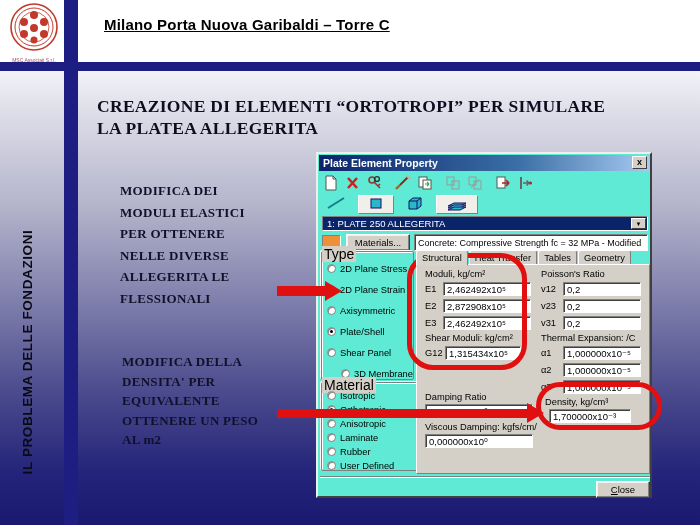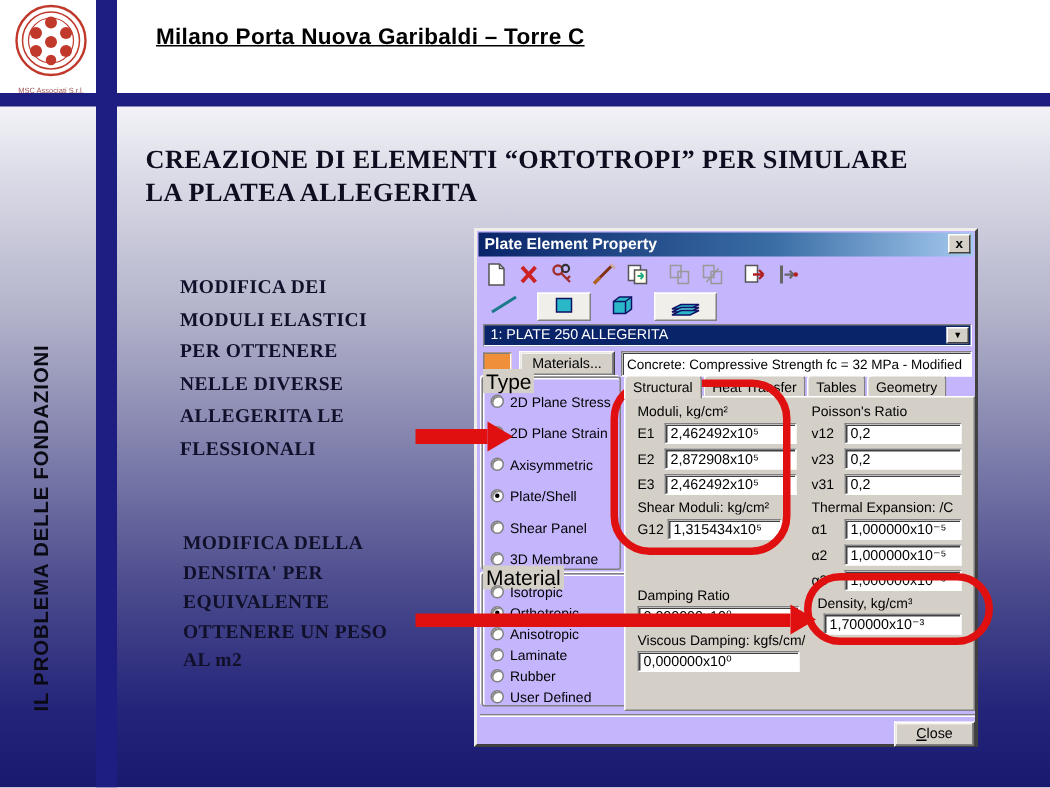--- a/index.html
+++ b/index.html
@@ -24,21 +24,21 @@
   .note { font-family:"Liberation Serif","DejaVu Serif",serif; font-weight:bold; color:#10102a; }
   .note1 { left:120px; top:180px; font-size:13px; line-height:21.5px; letter-spacing:0.3px; }
   .note2 { left:122px; top:352px; font-size:13px; line-height:19.5px; letter-spacing:0.3px; }
 
   
   .red-shaft { background:#e01010; }
   .red-head { width:0; height:0; border-top:10px solid transparent; border-bottom:10px solid transparent; border-left:17px solid #e01010; }
   .red-ellipse { border:5px solid #e01010; border-radius:26px; background:transparent; }
 
   
-  .dialog { left:316px; top:152px; width:336px; height:346px; background:#c4b5fd;
+  .dialog { left:316px; top:152px; width:336px; height:346px; background:#5eead4;
     border:2px solid; border-color:#f0eee8 #404040 #404040 #f0eee8; font-size:10px; color:#000; }
   .titlebar { left:1px; top:1px; width:330px; height:16px;
     background:linear-gradient(90deg,#0a246a,#3a6ea5 60%,#a6caf0); color:#fff;
     font-size:10.5px; font-weight:bold; line-height:16px; padding-left:4px; }
   .tb-x { right:3px; top:2px; width:15px; height:13px; background:#d4d0c8;
     border:1px solid; border-color:#fff #404040 #404040 #fff; font-size:9px; font-weight:bold;
     line-height:11px; text-align:center; color:#000; }
   .toolbar-icon { width:20px; height:18px; top:21px; }
   .tb2-btn { top:41px; height:19px; text-align:center; }
   .latched { background:#f0efe9; border:1px solid; border-color:#fff #808080 #808080 #fff; }
@@ -225,21 +225,21 @@
   <div class="abs btn mat-btn">Materials...</div>
   <div class="abs field mat-field">Concrete: Compressive Strength fc = 32 MPa - Modified</div>
 
   <div class="abs groupbox" style="left:3px; top:97px; width:93px; height:129px;">
     <span class="gb-label">Type</span>
     <div class="radio-row" style="top:11px;"><span class="radio"></span><span class="radio-lbl">2D Plane Stress</span></div>
     <div class="radio-row" style="top:32px;"><span class="radio"></span><span class="radio-lbl">2D Plane Strain</span></div>
     <div class="radio-row" style="top:53px;"><span class="radio"></span><span class="radio-lbl">Axisymmetric</span></div>
     <div class="radio-row" style="top:74px;"><span class="radio sel"></span><span class="radio-lbl">Plate/Shell</span></div>
     <div class="radio-row" style="top:95px;"><span class="radio"></span><span class="radio-lbl">Shear Panel</span></div>
-    <div class="radio-row" style="top:116px;"><span class="radio"></span><span class="radio-lbl">3D Membrane</span></div>
+    <div class="radio-row" style="top:116px;margin-left:14px;"><span class="radio"></span><span class="radio-lbl">3D Membrane</span></div>
   </div>
 
   <div class="abs groupbox" style="left:3px; top:228px; width:105px; height:89px;">
     <span class="gb-label">Material</span>
     <div class="radio-row" style="top:7px;"><span class="radio"></span><span class="radio-lbl">Isotropic</span></div>
     <div class="radio-row" style="top:21px;"><span class="radio sel"></span><span class="radio-lbl">Orthotropic</span></div>
     <div class="radio-row" style="top:35px;"><span class="radio"></span><span class="radio-lbl">Anisotropic</span></div>
     <div class="radio-row" style="top:49px;"><span class="radio"></span><span class="radio-lbl">Laminate</span></div>
     <div class="radio-row" style="top:63px;"><span class="radio"></span><span class="radio-lbl">Rubber</span></div>
     <div class="radio-row" style="top:77px;"><span class="radio"></span><span class="radio-lbl">User Defined</span></div>
@@ -274,21 +274,21 @@
     <div class="fname" style="left:124px; top:53px;">v31</div>
     <div class="field ffield" style="left:146px; top:51px; width:78px;">0,2</div>
     <div class="flabel" style="left:124px; top:68px;">Thermal Expansion: /C</div>
     <div class="fname" style="left:124px; top:83px;">α1</div>
     <div class="field ffield" style="left:146px; top:81px; width:78px;">1,000000x10⁻⁵</div>
     <div class="fname" style="left:124px; top:100px;">α2</div>
     <div class="field ffield" style="left:146px; top:98px; width:78px;">1,000000x10⁻⁵</div>
     <div class="fname" style="left:124px; top:117px;">α3</div>
     <div class="field ffield" style="left:146px; top:115px; width:78px;">1,000000x10⁻⁵</div>
     <div class="flabel" style="left:128px; top:132px;">Density, kg/cm³</div>
-    <div class="field ffield" style="left:132px; top:144px; width:92px;">1,700000x10⁻³</div>
+    <div class="field ffield" style="left:132px; top:144px; width:82px;">1,700000x10⁻³</div>
   </div>
 
   <div class="abs bottom-line"></div>
   <div class="abs btn close-btn">Close</div>
 </div>
 
 <div class="abs red-ellipse" style="left:407px; top:253px; width:120px; height:117px;"></div>
 <div class="abs red-ellipse" style="left:536px; top:382px; width:126px; height:48px;"></div>
 <div class="abs red-shaft" style="left:277px; top:286px; width:48px; height:10px;"></div>
 <div class="abs red-head" style="left:325px; top:281px;"></div>

